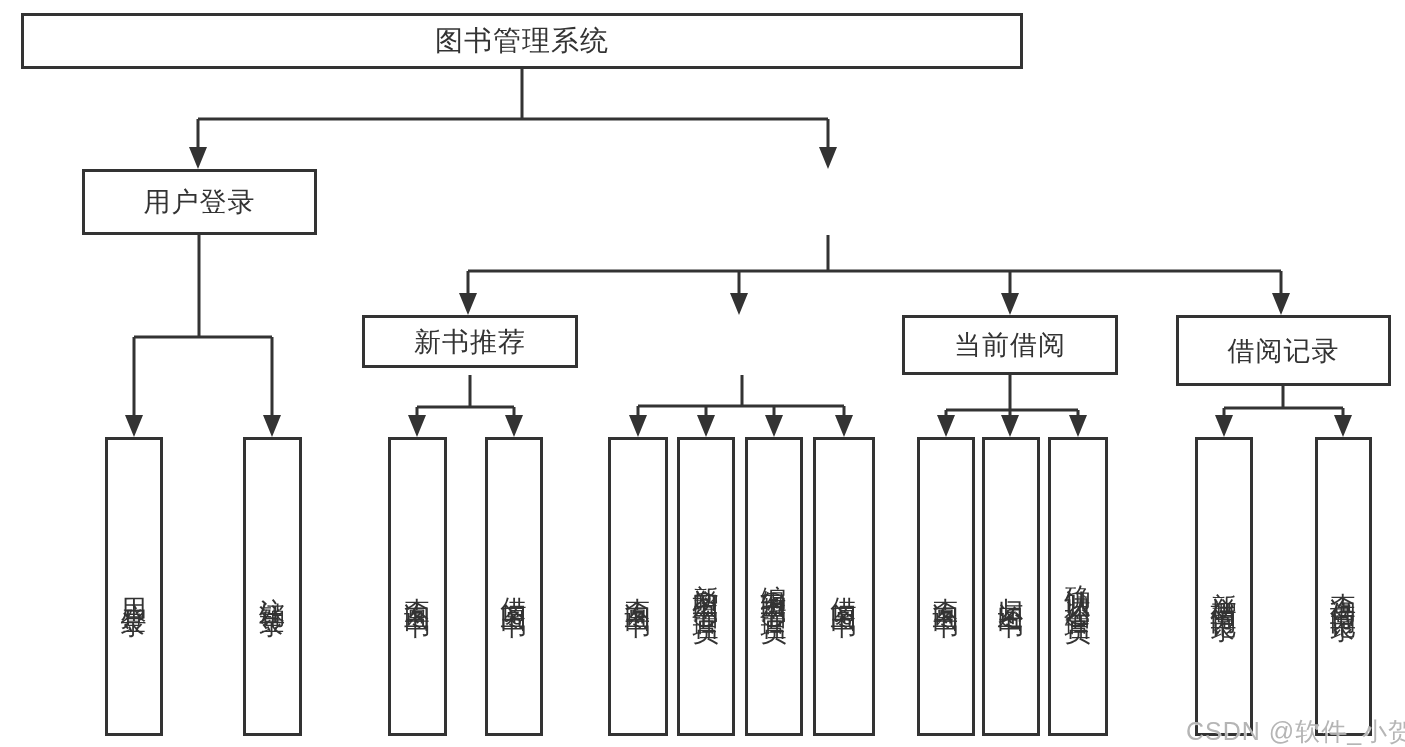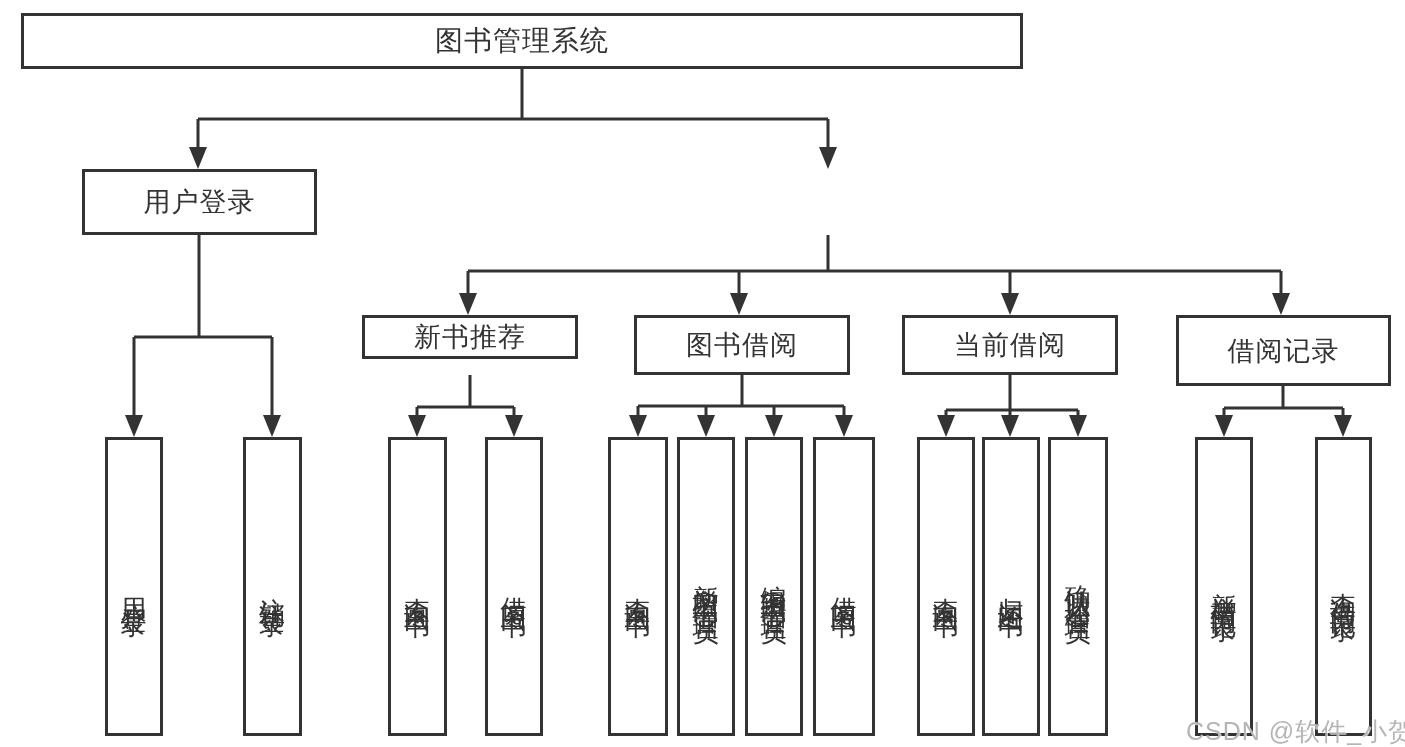--- a/index.html
+++ b/index.html
@@ -77,22 +77,21 @@
       M417 437 l-9 -22 l18 0 Z  M514 437 l-9 -22 l18 0 Z
       M638 437 l-9 -22 l18 0 Z  M706 437 l-9 -22 l18 0 Z  M774 437 l-9 -22 l18 0 Z  M844 437 l-9 -22 l18 0 Z
       M946 437 l-9 -22 l18 0 Z  M1010 437 l-9 -22 l18 0 Z  M1078 437 l-9 -22 l18 0 Z
       M1224 437 l-9 -22 l18 0 Z  M1343 437 l-9 -22 l18 0 Z"></path>
   </svg>
 
   <div class="box rootbox" style="left:21px; top:13px; width:1002px; height:56px;">图书管理系统</div>
 
   <div class="box hbox" style="left:82px; top:169px; width:235px; height:66px;">用户登录</div>
 
-  <div class="box hbox" style="left:362px; top:315px; width:216px; height:44px;">新书推荐</div>
-  <div class="box hbox" style="left:634px; top:315px; width:216px; height:60px;">图书借阅</div>
+  <div class="box hbox" style="left:362px; top:315px; width:216px; height:53px;">新书推荐</div>
   <div class="box hbox" style="left:902px; top:315px; width:216px; height:60px;">当前借阅</div>
   <div class="box hbox" style="left:1176px; top:315px; width:215px; height:71px;">借阅记录</div>
 
   <div class="box leaf" style="left:105px; top:437px; width:58px; height:299px;">用户登录</div>
   <div class="box leaf" style="left:243px; top:437px; width:59px; height:299px;">注销登录</div>
 
   <div class="box leaf" style="left:388px; top:437px; width:59px; height:299px;">查询图书</div>
   <div class="box leaf" style="left:485px; top:437px; width:58px; height:299px;">借阅图书</div>
 
   <div class="box leaf" style="left:608px; top:437px; width:60px; height:299px;">查询图书</div>

